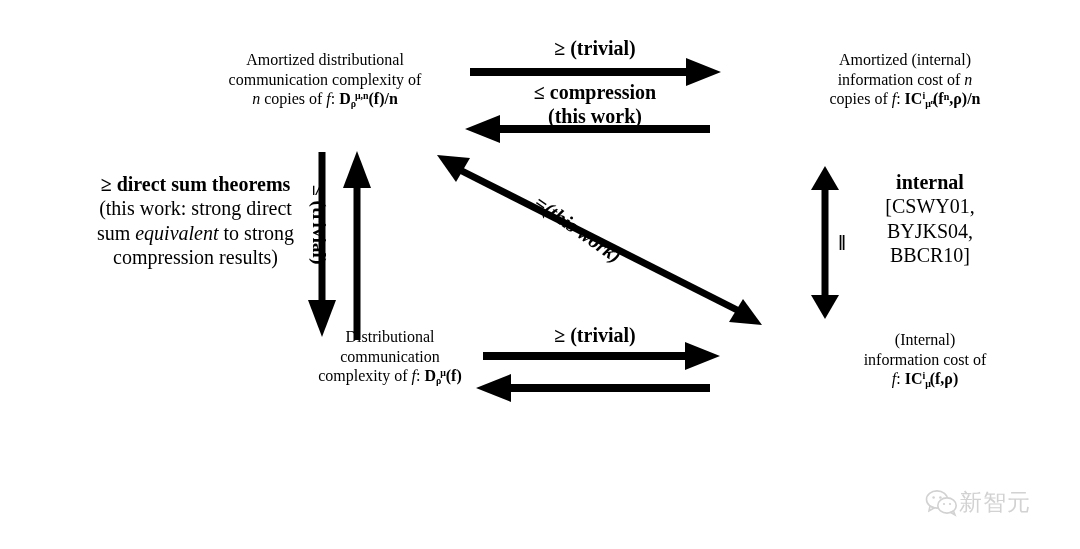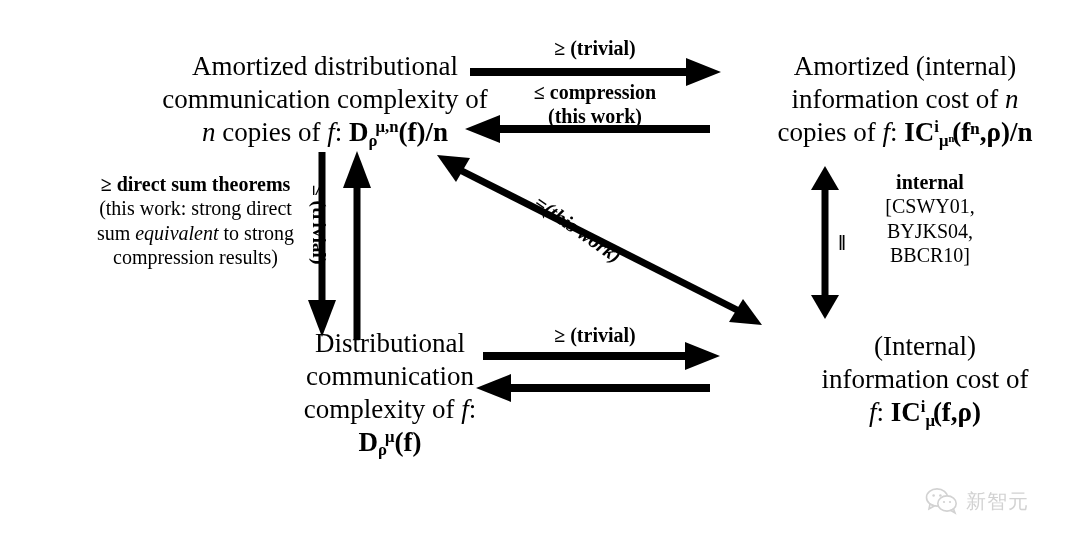--- a/index.html
+++ b/index.html
@@ -18,21 +18,21 @@
     background: #ffffff;
     overflow: hidden;
   }
   .node, .label, .caption {
     position: absolute;
     text-align: center;
     line-height: 1.22;
     color: #000;
   }
   .node {
-    font-size: 27px;
+    font-size: 16px;
   }
   .label {
     font-size: 20px;
   }
   .bold { font-weight: bold; }
   .ital { font-style: italic; }
   sub, sup {
     font-size: 0.62em;
     line-height: 0;
   }
@@ -81,24 +81,23 @@
     transform-origin: 0 0;
   }
 
   
   #watermark {
     position: absolute;
     left: 925px;
     top: 487px;
     display: flex;
     align-items: center;
-    gap: 7px;
     color: #d2d2d2;
     font-family: "DejaVu Sans", sans-serif;
-    font-size: 20px;
+    font-size: 23px;
     letter-spacing: 1px;
   }
   #watermark svg { display: block; }
 
   svg#edges {
     position: absolute;
     left: 0; top: 0;
     width: 1080px; height: 549px;
     pointer-events: none;
   }

